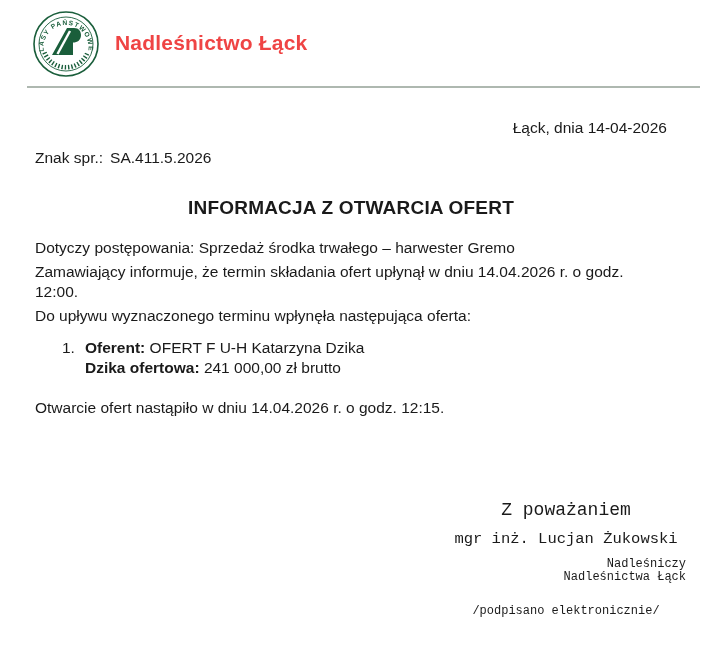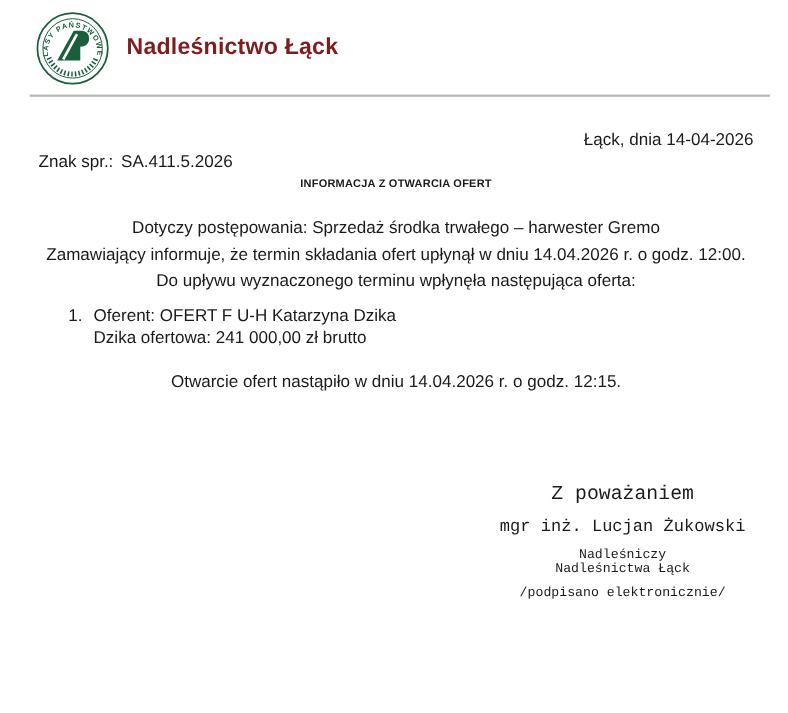--- a/index.html
+++ b/index.html
@@ -12,49 +12,49 @@
     overflow: hidden;
     position: relative;
   }
   .page { width: 716px; height: 648px; background: #ffffff; }
 
   
   .letterhead { position: relative; height: 78px; }
   .logo { position: absolute; left: 32px; top: 10px; width: 68px; height: 68px; }
   .org-name {
     position: absolute; left: 115px; top: 31px;
-    font-size: 21px; font-weight: bold; color: #7f1d1d;
+    font-size: 21px; font-weight: bold; color: #ef4444;
     letter-spacing: 0.2px;
   }
   .rule {
     border: 0; border-top: 2px solid #aeb8b0;
     margin: 8px 16px 0 27px; height: 0;
   }
 
   
-  .letter-body { padding: 0 31px 0 35px; font-size: 15.5px; line-height: 20px; }
+  .letter-body { padding: 0 49px 0 35px; font-size: 15.5px; line-height: 20px; }
   .place-date { margin-top: 30px; text-align: right; }
-  .ref-line { }
+  .ref-line { margin-top: 10px; }
   .ref-number { margin-left: 7px; }
-  .doc-title { text-align: center; font-size: 10px; font-weight: bold; letter-spacing: 0.2px; }
-  .para { margin-top: 20px; text-align: center; }
+  .doc-title { margin-top: 30px; text-align: center; font-size: 19px; font-weight: bold; letter-spacing: 0.2px; }
+  .para { margin-top: 20px; }
   .para.tight { margin-top: 4px; }
 
   
   .offer-list { margin-top: 12px; }
   .offer-item { position: relative; padding-left: 50px; }
   .offer-num { position: absolute; left: 27px; top: 0; }
-  .offer-line b { font-weight: normal; }
+  .offer-line b { font-weight: bold; }
 
   
   .signature { margin-top: 82px; margin-left: 411px; width: 240px; text-align: center; font-family: Liberation Mono, monospace; }
   .sig-closing { font-size: 18px; line-height: 20px; }
   .sig-name { margin-top: 10px; font-size: 15.5px; line-height: 19px; }
-  .sig-role { margin-top: 9px; font-size: 12px; line-height: 13px; }
-  .sig-note { margin-top: 9px; font-size: 12px; line-height: 13px; }
+  .sig-role { margin-top: 9px; font-size: 12px; line-height: 13px; text-align: right; }
+  .sig-note { margin-top: 21px; font-size: 12px; line-height: 13px; }
 </style>
 </head>
 <body>
 
 <div class="page">
 
   <header class="letterhead">
     <svg class="logo" viewBox="0 0 68 68" aria-hidden="true">
       <circle cx="34" cy="34" r="32" fill="none" stroke="#1a5e3b" stroke-width="1.6"></circle>
       <circle cx="34" cy="34" r="27" fill="none" stroke="#1a5e3b" stroke-width="0.9"></circle>

